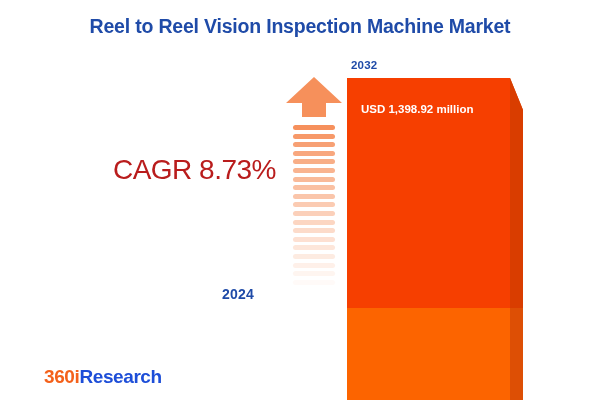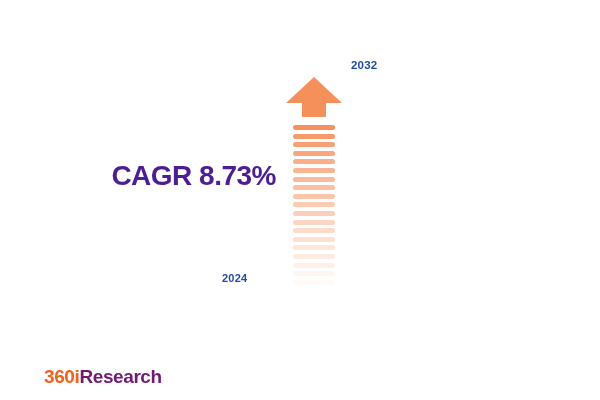--- a/index.html
+++ b/index.html
@@ -80,22 +80,22 @@
   #bar-2024-side {
     position: absolute; left: 154px; top: 0; width: 13px; height: 92px;
     background: #05338c;
     clip-path: polygon(0 0, 100% 14px, 100% 100%, 0 100%);
   }
   #bar-2024-value {
     position: absolute; left: 22px; top: 26px;
     font-size: 11.5px; font-weight: bold; color: #ffffff; white-space: nowrap;
   }
   #label-2024 {
-    position: absolute; left: 222px; top: 272px;
-    font-size: 11px; font-weight: bold; color: #1f4ba8; letter-spacing: 0.2px;
+    position: absolute; left: 222px; top: 286px;
+    font-size: 14px; font-weight: bold; color: #1f4ba8; letter-spacing: 0.2px;
   }
 
   
   #growth-arrow {
     position: absolute; left: 285px; top: 76px; width: 58px; height: 218px;
   }
   #arrow-head { position: absolute; left: 0; top: 0; width: 58px; height: 48px; }
   #arrow-stripes {
     position: absolute; left: 8px; top: 49px; width: 42px; height: 169px;
   }
@@ -104,37 +104,38 @@
   }
 
   
   #pitch-block {
     position: absolute; left: 18px; top: 148px; width: 258px; text-align: right;
   }
   #pitch-text {
     font-size: 12.6px; font-weight: bold; color: #231f20; line-height: 16.5px;
   }
   #cagr-text {
-    margin-top: 13px; font-size: 28px; font-weight: bold;
-    color: #4c1d95; letter-spacing: -0.5px; line-height: 30px;
+    margin-top: 7px; font-size: 28px; font-weight: normal;
+    color: #b91c1c; letter-spacing: -0.5px; line-height: 30px;
   }
 
   
   #brand-logo {
     position: absolute; left: 16px; top: 366px;
     font-size: 19px; font-weight: bold; letter-spacing: -0.4px; white-space: nowrap;
   }
   .logo-orange { color: #f4611b; margin-left: 28px; }
-  .logo-blue { color: #701a75; }
+  .logo-blue { color: #1d4ed8; }
 </style>
 </head>
 <body>
 
 <div id="canvas">
 
+  <div id="page-title">Reel to Reel Vision Inspection Machine Market</div>
 
   <div id="growth-arrow">
     <svg id="arrow-head" viewBox="0 0 58 48">
       <path d="M29 1 L57 27 L41 27 L41 41 L17 41 L17 27 L1 27 Z" fill="#f6905b"></path>
     </svg>
     <div id="arrow-stripes">
         <div class="stripe" style="background: rgb(246, 144, 92);"></div>
         <div class="stripe" style="background: rgb(247, 153, 105);"></div>
         <div class="stripe" style="background: rgb(247, 160, 116);"></div>
         <div class="stripe" style="background: rgb(248, 167, 126);"></div>
@@ -153,20 +154,27 @@
         <div class="stripe" style="background: rgb(254, 240, 233);"></div>
         <div class="stripe" style="background: rgb(254, 245, 240);"></div>
         <div class="stripe" style="background: rgb(255, 250, 248);"></div>
         <div class="stripe" style="background: rgb(255, 255, 255);"></div>
       </div>
   </div>
 
   <div id="bars-layer">
 
     <div id="label-2032">2032</div>
+    <div id="bar-2032">
+      <div id="bar-2032-side"></div>
+      <div id="bar-2032-side-top"></div>
+      <div id="bar-2032-front-top"></div>
+      <div id="bar-2032-front-bottom"></div>
+      <div id="bar-2032-value">USD 1,398.92 million</div>
+    </div>
 
     <div id="label-2024">2024</div>
 
   </div>
 
   <div id="pitch-block">
     <div id="cagr-text">CAGR 8.73%</div>
   </div>
 
   <div id="brand-logo">

